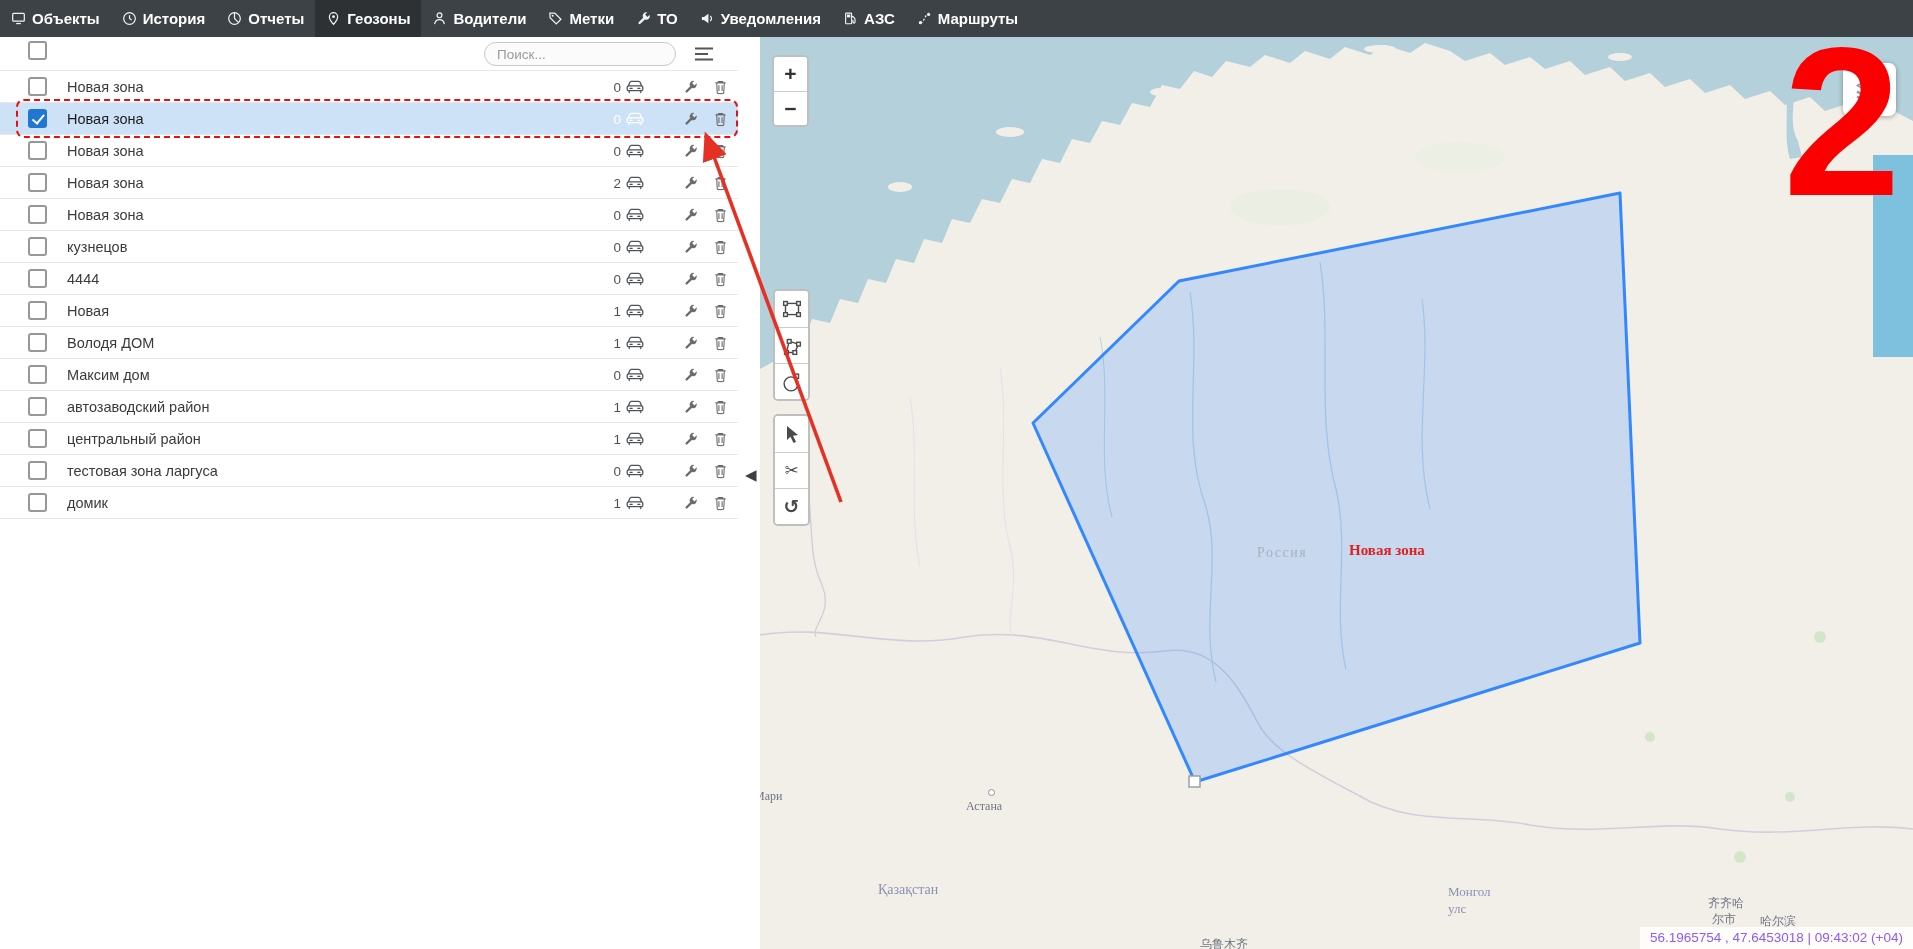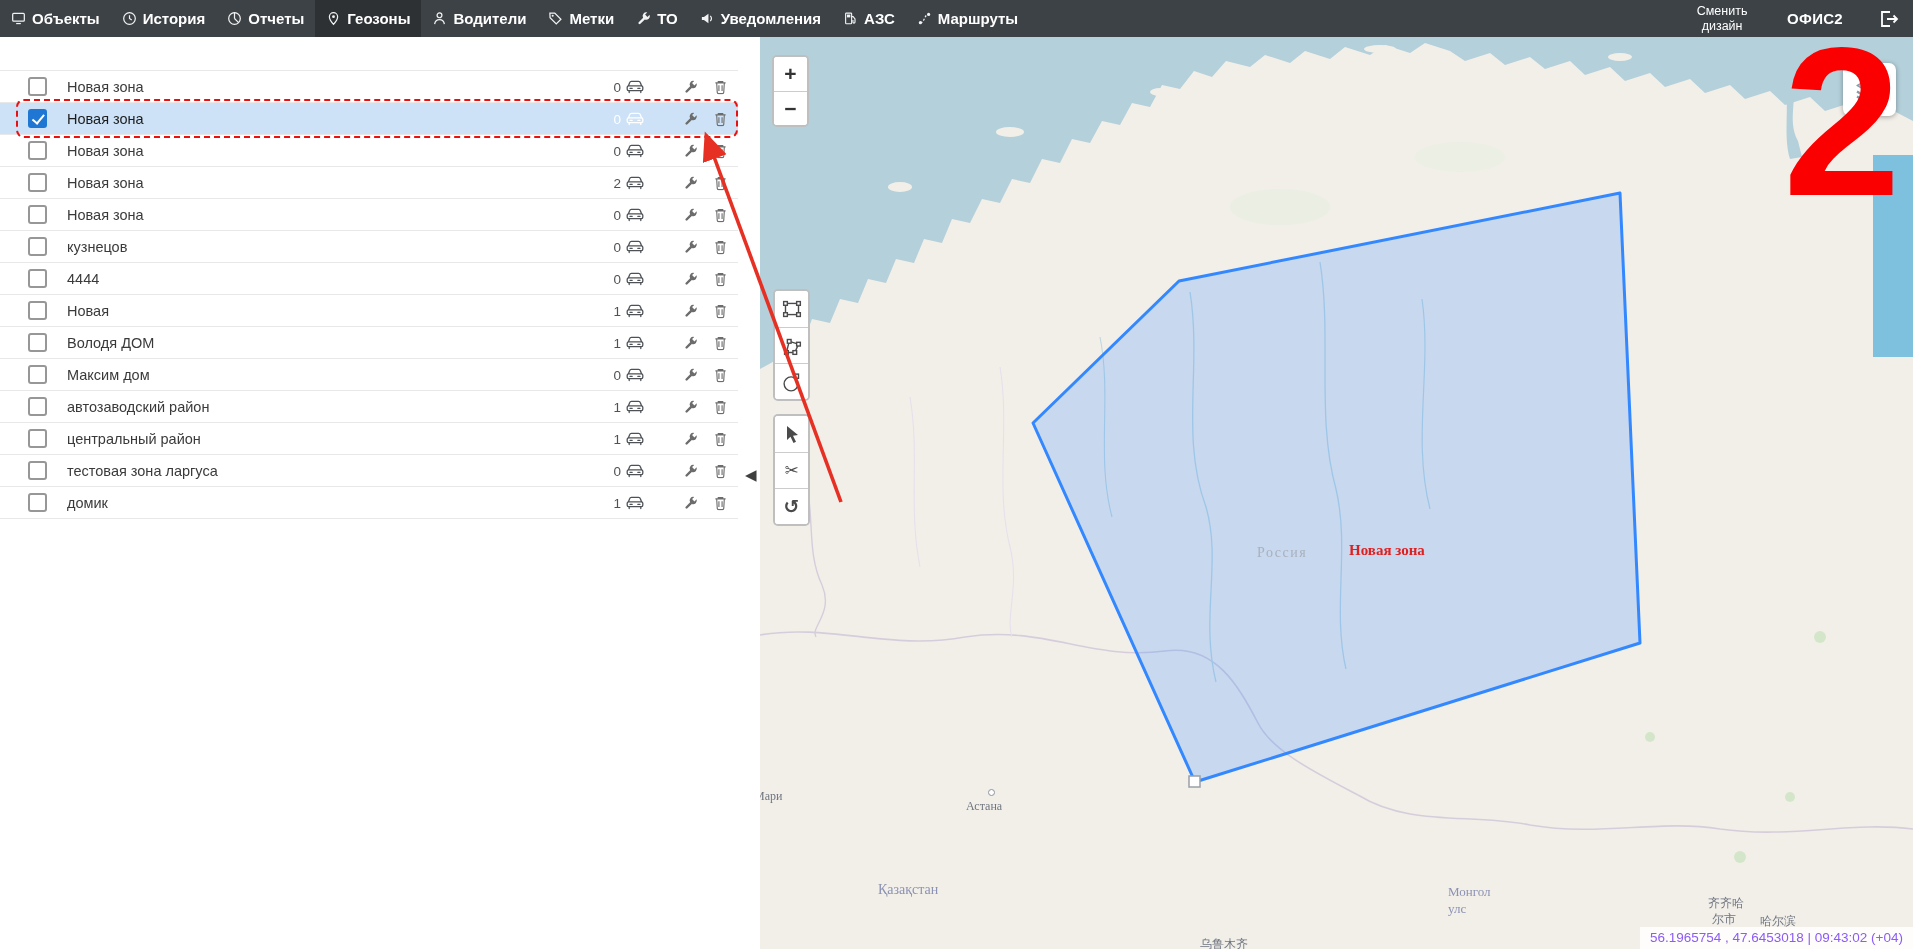--- a/index.html
+++ b/index.html
@@ -158,34 +158,30 @@
       <span>
           <svg width="15" height="15" viewBox="0 0 16 16" fill="none" stroke="#f2f2f2" stroke-width="1.3">
             <circle cx="3.6" cy="12.4" r="1.7" fill="#f2f2f2" stroke="none"></circle>
             <circle cx="12.4" cy="3.6" r="1.7" fill="#f2f2f2" stroke="none"></circle>
             <path d="M3.6 12.4c4.8 0 4-8.8 8.8-8.8" stroke-dasharray="2.2 1.8"></path>
           </svg>
         </span>
       <span>Маршруты</span>
     </div>
   </div>
-  <div class="topbar-right">
-    <div class="change-design">Сменить дизайн</div>
-    <div class="account">ОФИС2</div>
-    <div class="logout">
-      <svg width="22" height="20" viewBox="0 0 22 20" fill="none" stroke="#fff" stroke-width="1.8">
-          <path d="M13 3H5v14h8"></path>
-          <path d="M10 10h10M16.5 6.5 20 10l-3.5 13.5" stroke="none"></path>
-          <path d="M10 10h10M16.5 6.5 20 10l-3.5 3.5"></path>
-        </svg>
-    </div>
-  </div>
 </div>
 
 <div class="panel">
+  <div class="panel-head">
+    <span class="cb master"></span>
+    <input class="search" type="text" placeholder="Поиск..." style="">
+    <span class="menu-btn"><svg width="20" height="16" viewBox="0 0 20 16" stroke="#555" stroke-width="2">
+          <path d="M1 2.5h18M1 8h13M1 13.5h18"></path>
+        </svg></span>
+  </div>
   <div class="rows">
 
     <div class="row">
       <span class="cb"></span>
       <span class="rname">Новая зона</span>
       <span class="rcount">0</span>
       <span class="caricon"><svg width="20" height="15" viewBox="0 0 20 15" fill="none" stroke="currentColor" stroke-width="1.3">
             <path d="M3.4 6.4 4.7 3a1.8 1.8 0 0 1 1.7-1.2h7.2A1.8 1.8 0 0 1 15.3 3l1.3 3.4"></path>
             <rect x="2.2" y="6.4" width="15.6" height="4.8" rx="1.4"></rect>
             <path d="M4.2 11.2v1.8M15.8 11.2v1.8" stroke-linecap="round"></path>

